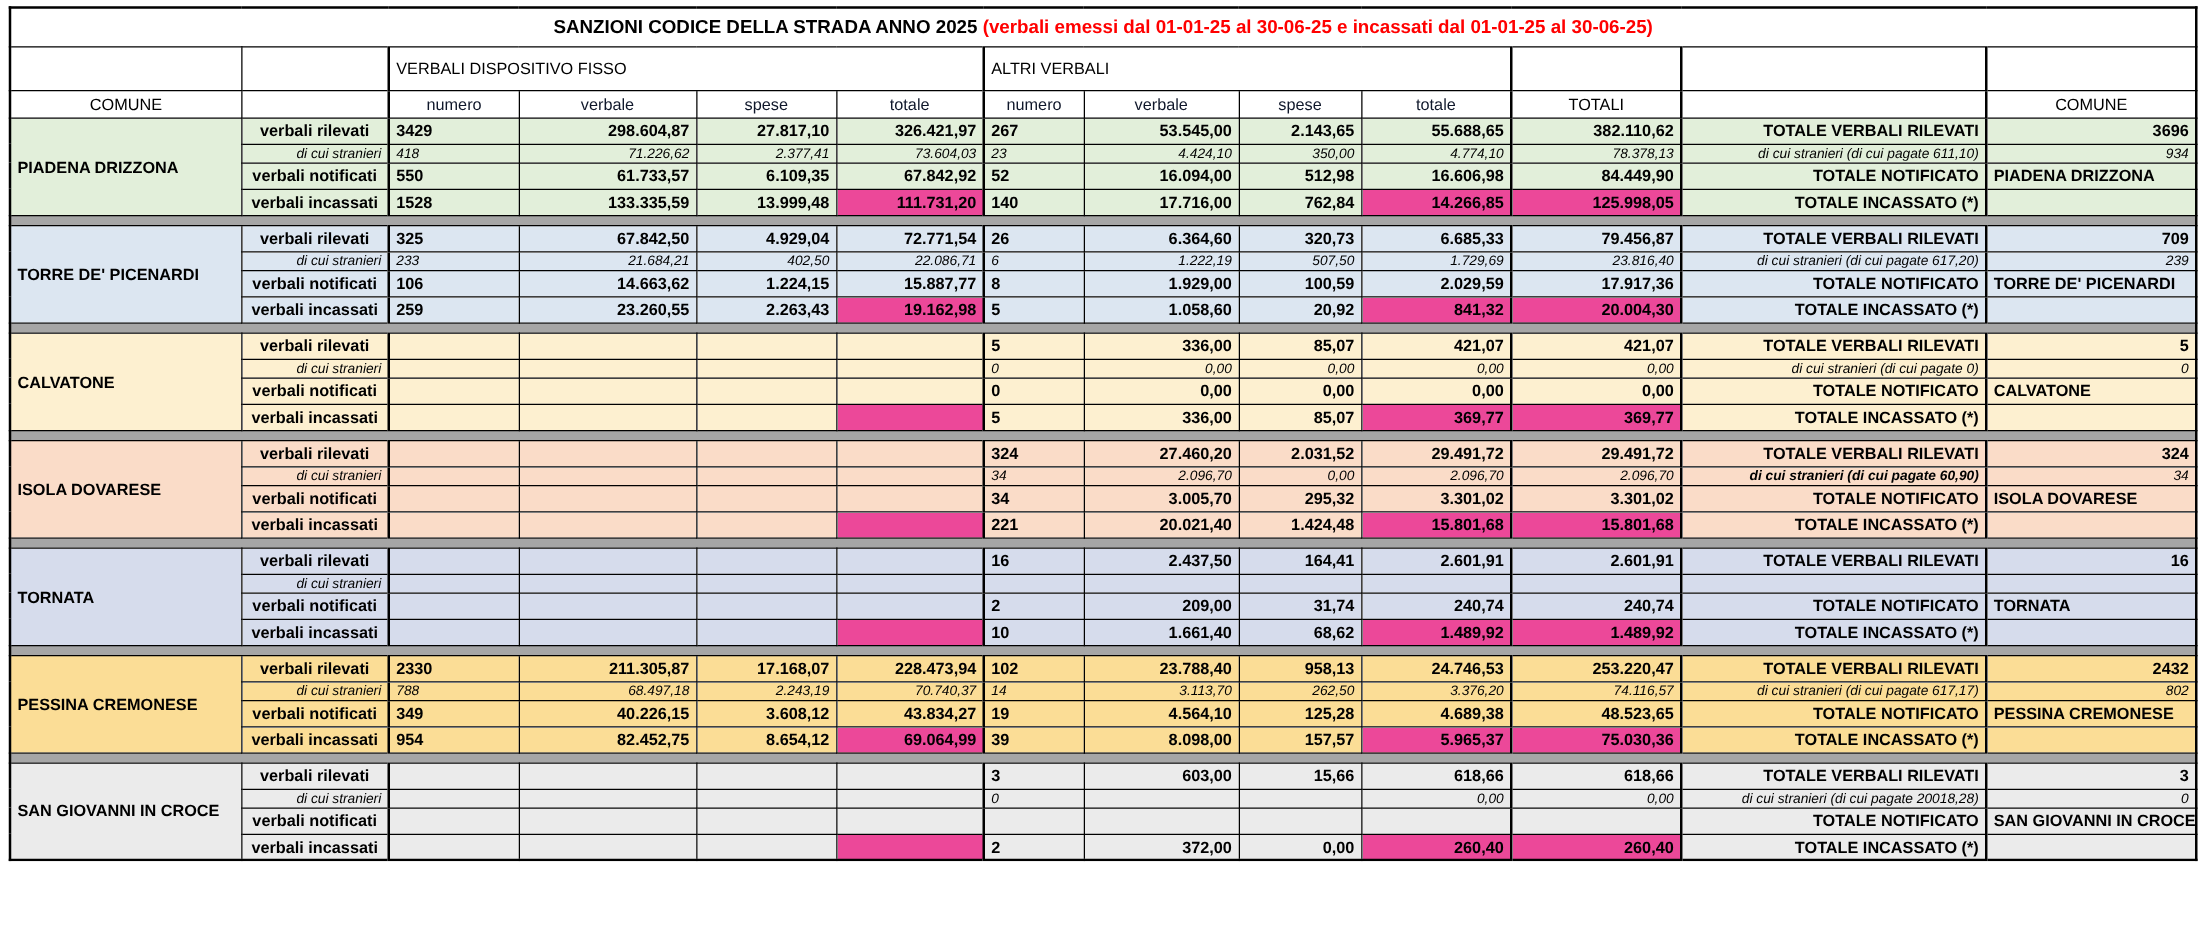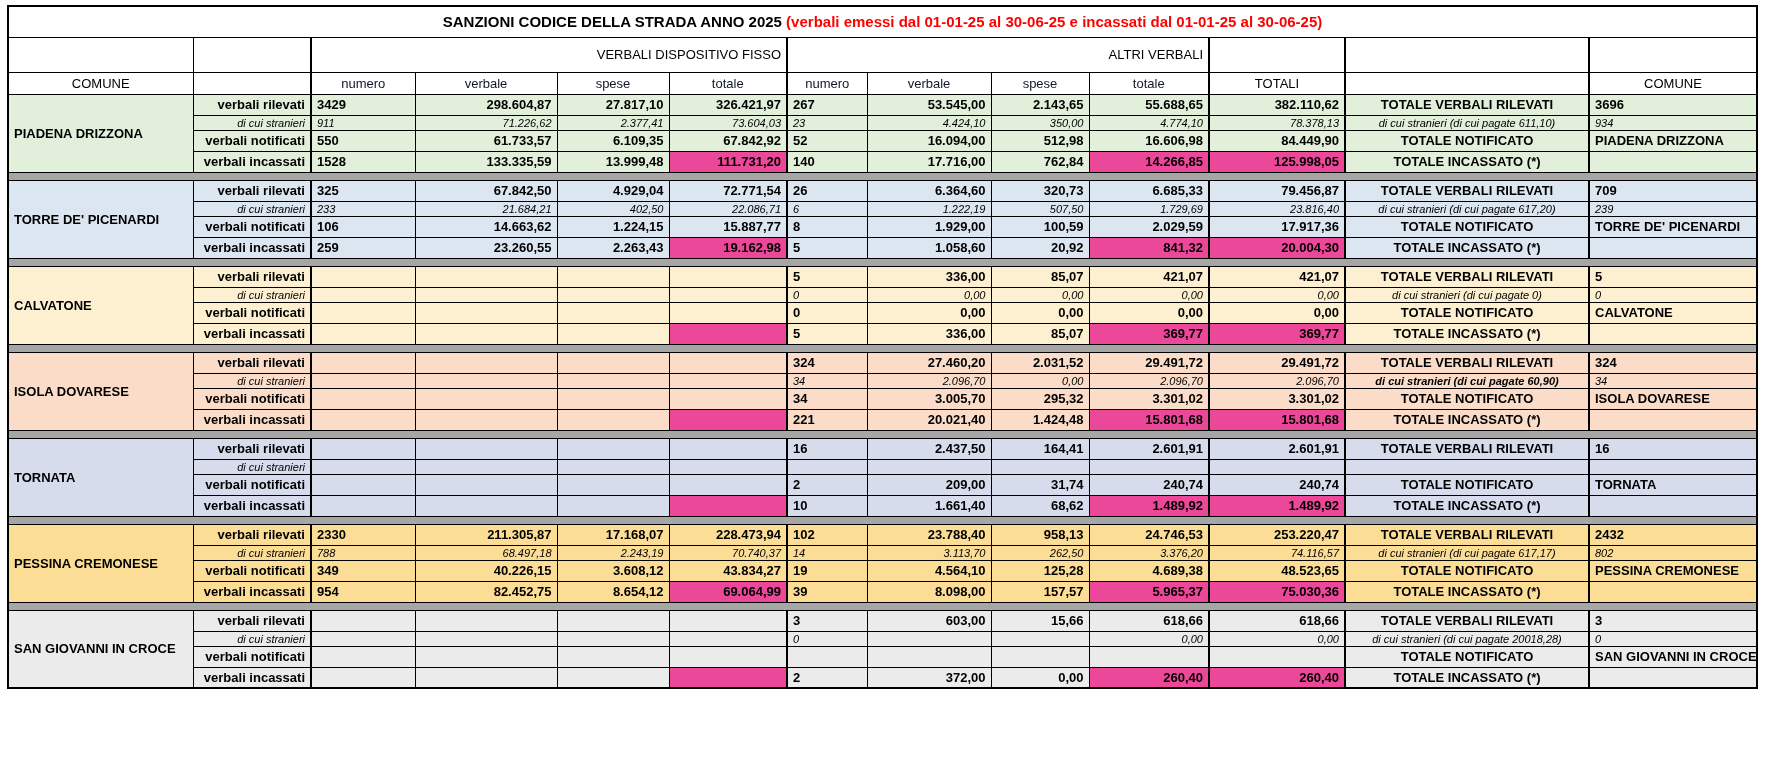--- a/index.html
+++ b/index.html
@@ -3,35 +3,35 @@
 <meta charset="utf-8">
 <style>
   html,body{margin:0;padding:0;background:#fff;}
   body{font-family:"Liberation Sans", sans-serif; color:#000;}
   .sheet{margin:5px 6px 0 7px;}
   table{border-collapse:collapse; table-layout:fixed; width:1750px; border:2px solid #000;}
   td{border:1px solid #000; overflow:hidden; white-space:nowrap; padding:0 5px; box-sizing:border-box; font-size:13px; height:21px; background-clip:padding-box;}
   
   .title-row td{height:31px; text-align:center; font-weight:bold; font-size:15px; border-bottom:1px solid #000;}
   .title-row .red{color:#ff0000;}
-  .grp-hdr td{height:35px; text-align:right; font-weight:normal;}
+  .grp-hdr td{height:35px; text-align:left; font-weight:normal;}
   .col-hdr td{height:22px; text-align:center; font-weight:normal;}
   .blue{color:#0f172a;}
   
   .main-row td{font-weight:bold; height:21px;}
   .sub-row td{font-weight:normal; font-style:italic; font-size:11px; height:15px;}
   .comune-cell{text-align:left; font-weight:bold; font-style:normal; font-size:13px; vertical-align:middle;}
-  .lbl{text-align:right;}
+  .lbl{text-align:center;}
   .sub-lbl{text-align:right;}
   .num{text-align:left;}
   .money{text-align:right;}
-  .total-lbl{text-align:center;}
+  .total-lbl{text-align:right;}
   .sub-tl{}
   .b{font-weight:bold !important;}
-  .right-val{text-align:left;}
+  .right-val{text-align:right;}
   .comune-right{text-align:left;}
   .yellow{background-color:#ec4899;}
   .sep td{height:8px; background:#a6a6a6; padding:0; border-top:1px solid #000; border-bottom:1px solid #000;}
   .bl2{border-left:2px solid #000;}
 </style>
 </head>
 <body>
 
 <div class="sheet">
   <table>
@@ -90,21 +90,21 @@
           <td class="num bl2">267</td>
           <td class="money">53.545,00</td>
           <td class="money">2.143,65</td>
           <td class="money">55.688,65</td>
           <td class="money bl2">382.110,62</td>
           <td class="total-lbl bl2">TOTALE VERBALI RILEVATI</td>
           <td class="right-val bl2">3696</td>
         </tr>
         <tr class="sub-row" style="background-color: rgb(226, 239, 218);">
           <td class="lbl sub-lbl">di cui stranieri</td>
-          <td class="num bl2">911</td>
+          <td class="num bl2">418</td>
           <td class="money">71.226,62</td>
           <td class="money">2.377,41</td>
           <td class="money">73.604,03</td>
           <td class="num bl2">23</td>
           <td class="money">4.424,10</td>
           <td class="money">350,00</td>
           <td class="money">4.774,10</td>
           <td class="money bl2">78.378,13</td>
           <td class="total-lbl bl2 sub-tl">di cui stranieri (di cui pagate 611,10)</td>
           <td class="right-val bl2">934</td>

